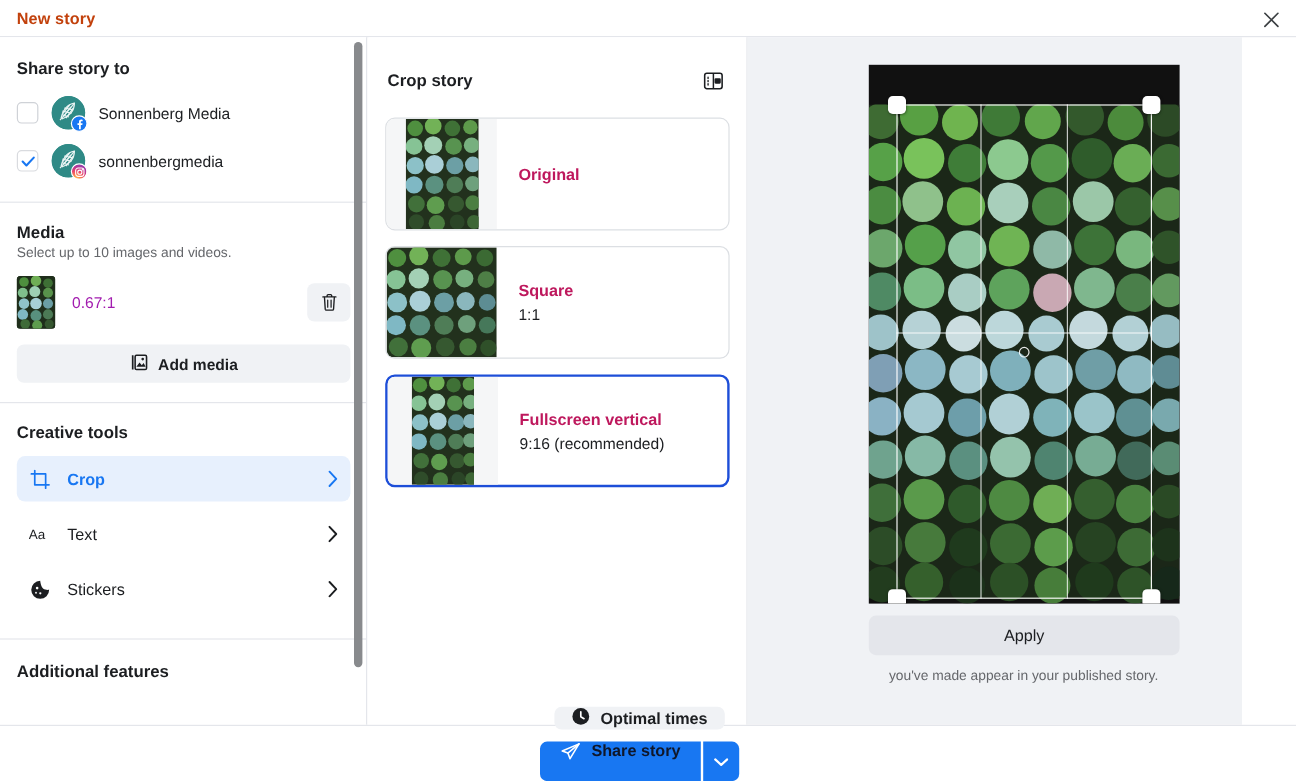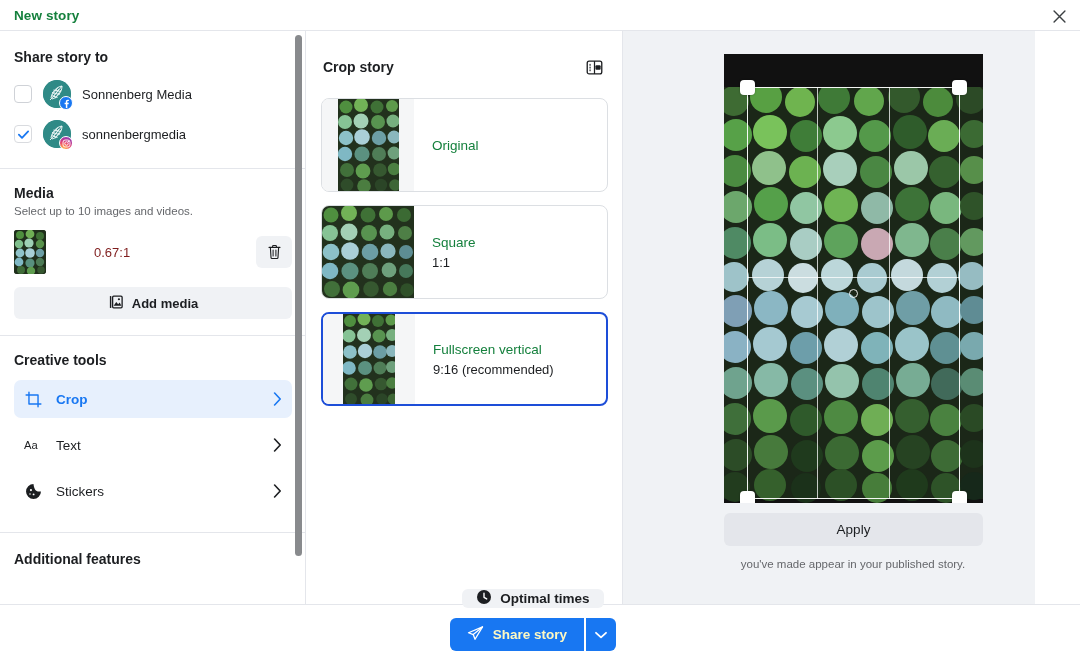--- a/index.html
+++ b/index.html
@@ -12,21 +12,21 @@
   }
   #app { position: relative; width: 1080px; height: 651px; background: #fff; }
 
   
   .titlebar {
     position: absolute; left: 0; top: 0; width: 1080px; height: 31px;
     background: #fff; border-bottom: 1px solid #e4e6eb;
     display: flex; align-items: center;
   }
   .titlebar .title {
-    margin-left: 14px; font-size: 13.5px; font-weight: bold; color: #15803d;
+    margin-left: 14px; font-size: 13.5px; font-weight: bold; color: #c2410c;
     letter-spacing: .1px;
   }
   .close-btn {
     position: absolute; right: 8px; top: 3px; width: 26px; height: 26px;
     display: flex; align-items: center; justify-content: center;
     border-radius: 50%; cursor: pointer; color: #3c4043;
   }
 
   
   .sidebar {
@@ -89,21 +89,21 @@
   .badge.ig {
     background: radial-gradient(circle at 28% 105%, #fdcb5c 0%, #fd8c4c 22%, #e8436f 48%, #b33699 70%, #6f48c9 100%);
   }
   .account-name { font-size: 13px; color: #1c1e21; }
 
   .media-item { display: flex; align-items: center; height: 46px; gap: 14px; }
   .media-thumb {
     width: 32px; height: 44px; border-radius: 3px; overflow: hidden; flex: none;
     background: #2a3a24;
   }
-  .media-ratio { font-size: 13px; color: #7f1d1d; flex: 1; margin-left: 34px; }
+  .media-ratio { font-size: 13px; color: #a21caf; flex: 1; }
   .icon-btn-sq {
     width: 36px; height: 32px; border-radius: 6px; background: #f0f2f5;
     display: flex; align-items: center; justify-content: center; cursor: pointer;
     color: #1c1e21;
   }
   .add-media {
     height: 32px; border-radius: 6px; background: #f0f2f5; cursor: pointer;
     display: flex; align-items: center; justify-content: center; gap: 8px;
     font-size: 13px; font-weight: bold; color: #1c1e21;
   }
@@ -138,21 +138,21 @@
   .crop-card.selected { border: 2px solid #1d4ed8; }
   .crop-thumb {
     width: 92px; flex: none; background: #f5f6f7;
     display: flex; align-items: center; justify-content: center; overflow: hidden;
   }
   .crop-thumb .img-holder { overflow: hidden; }
   .crop-meta {
     flex: 1; display: flex; flex-direction: column; justify-content: center;
     padding-left: 18px; gap: 5px;
   }
-  .crop-name { font-size: 13.5px; font-weight: normal; color: #15803d; }
+  .crop-name { font-size: 13.5px; font-weight: bold; color: #be185d; }
   .crop-ratio { font-size: 13px; color: #1c1e21; }
 
   
   .canvas {
     position: absolute; left: 101px; top: 23px; width: 259px; height: 449px;
     background: #111111; overflow: hidden;
   }
   .crop-overlay { position: absolute; left: 23px; top: 33px; width: 213px; height: 412px; }
   .crop-border {
     position: absolute; inset: 0; border: 1.5px solid rgba(255,255,255,.95);
@@ -183,23 +183,23 @@
   }
 
   
   .btn-optimal {
     display: flex; align-items: center; gap: 8px; height: 33px; padding: 0 14px;
     border-radius: 6px; background: #f0f2f5; cursor: pointer;
     font-size: 13.5px; font-weight: bold; color: #1c1e21;
   }
   .share-group { display: flex; align-items: stretch; gap: 2px; }
   .btn-share {
-    display: flex; align-items: center; gap: 9px; height: 33px; padding: 0 17px;
+    display: flex; align-items: flex-start; gap: 9px; height: 33px; padding: 0 17px;
     border-radius: 6px 0 0 6px; background: #1877f2; cursor: pointer;
-    font-size: 13.5px; font-weight: bold; color: #fef9c3;
+    font-size: 13.5px; font-weight: bold; color: #0f172a;
   }
   .btn-share-caret {
     width: 30px; height: 33px; border-radius: 0 6px 6px 0; background: #1877f2;
     display: flex; align-items: center; justify-content: center; cursor: pointer; color: #fff;
   }
 </style>
 </head>
 <body>
 
 <div id="app">

